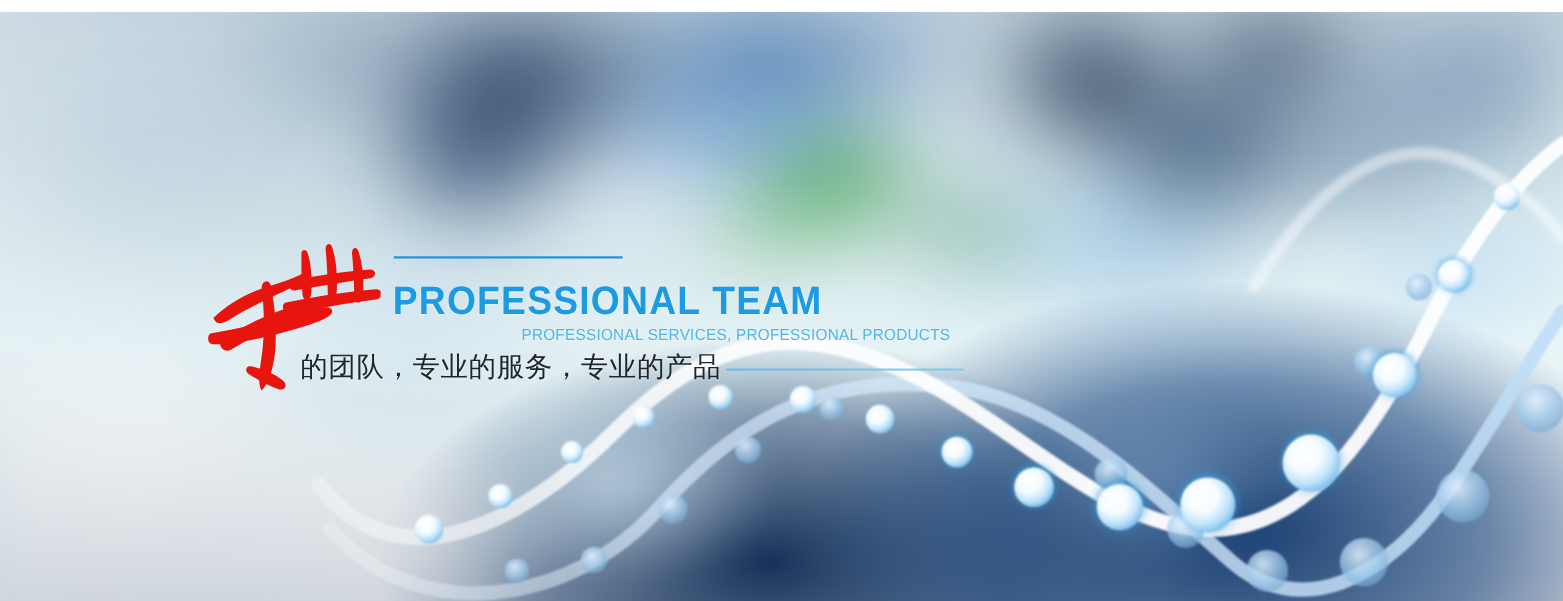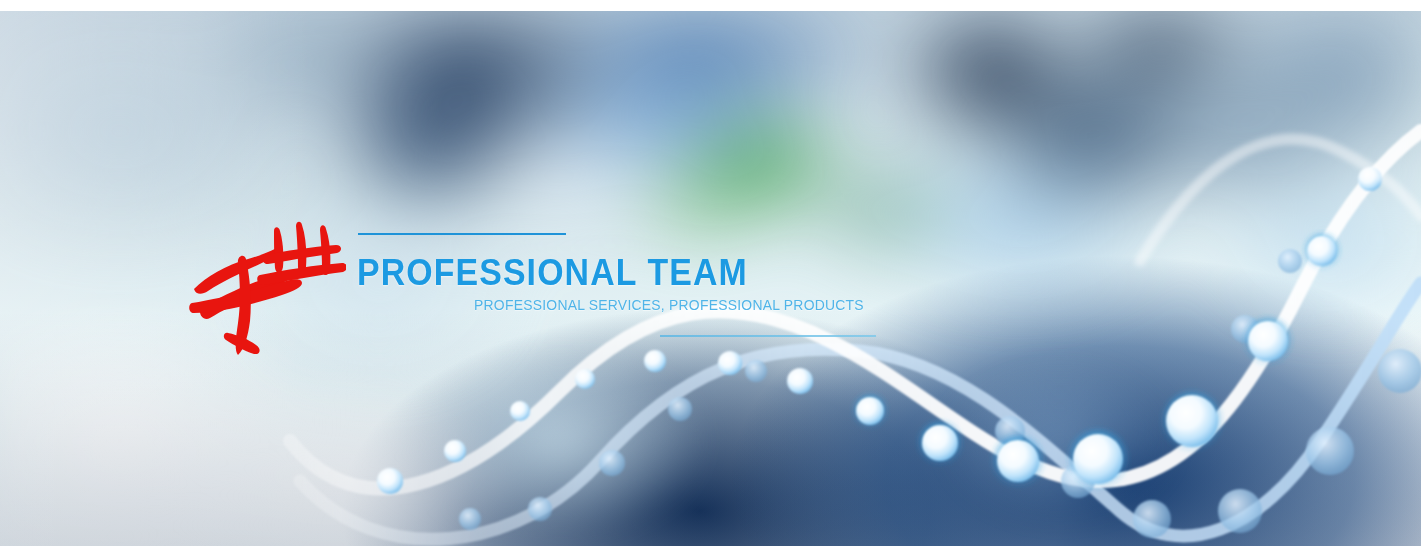--- a/index.html
+++ b/index.html
@@ -298,16 +298,17 @@
                  C71,69 69,59 74,58 Z"></path>
       </g>
     </svg>
 
     <div id="rule-top"></div>
 
     <div id="heading">PROFESSIONAL TEAM</div>
 
     <div id="subheading">PROFESSIONAL SERVICES, PROFESSIONAL PRODUCTS</div>
 
+    <div id="tagline">的团队，专业的服务，专业的产品</div>
 
     <div id="rule-bottom"></div>
   </div>
 </div>
 
 </body></html>

